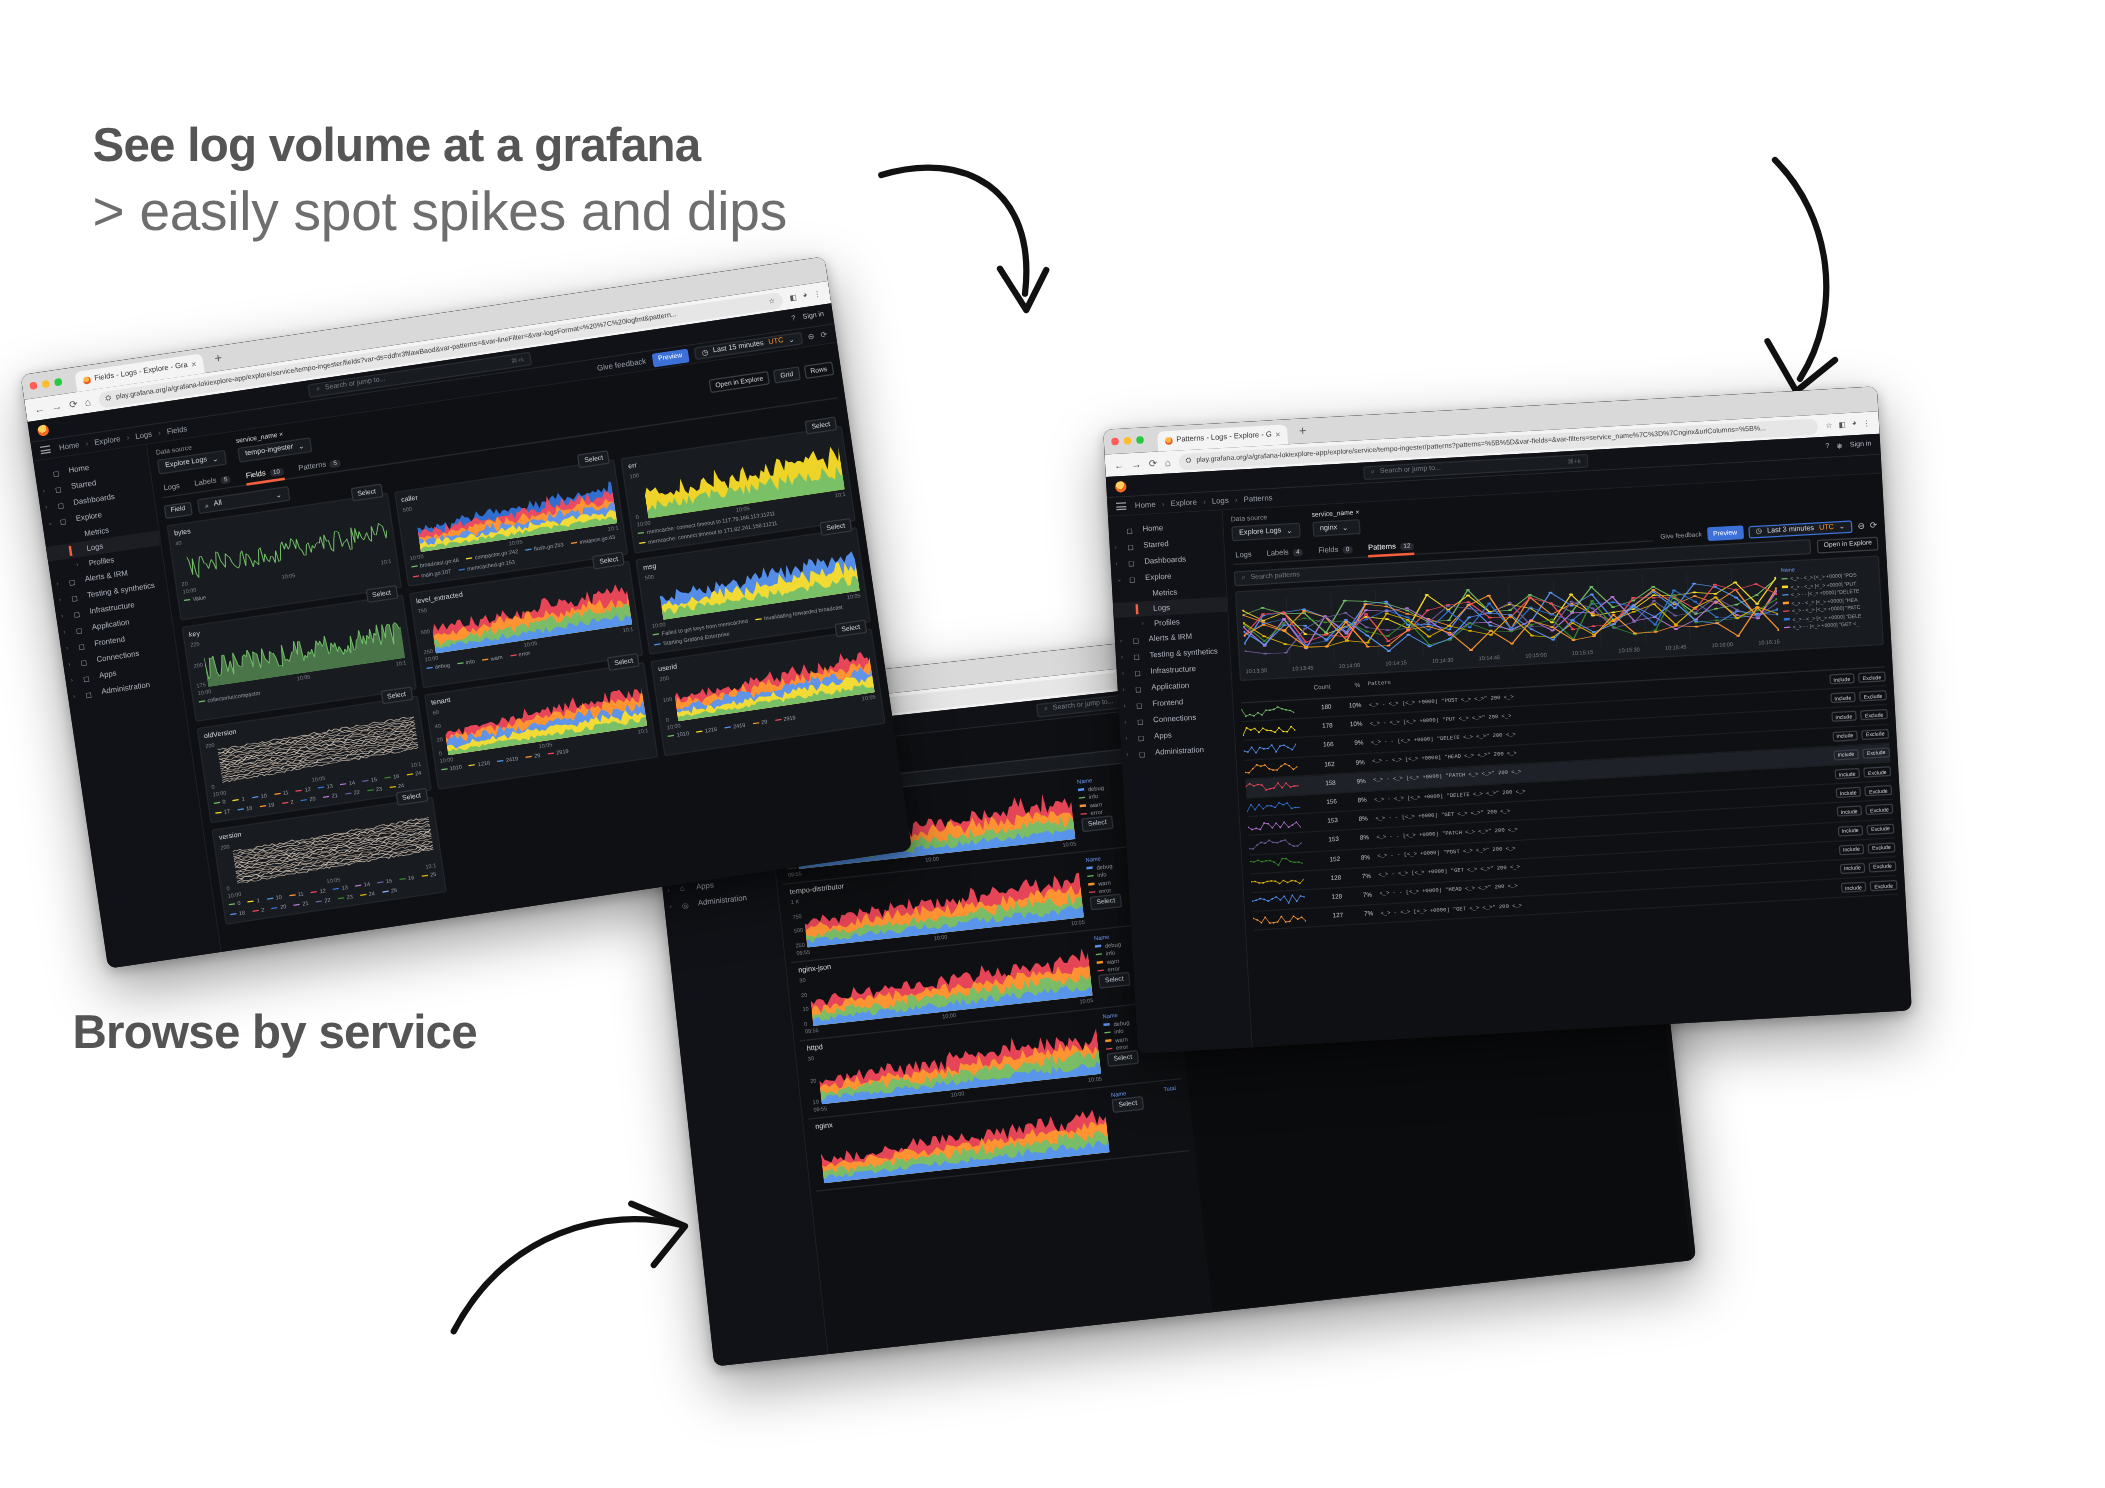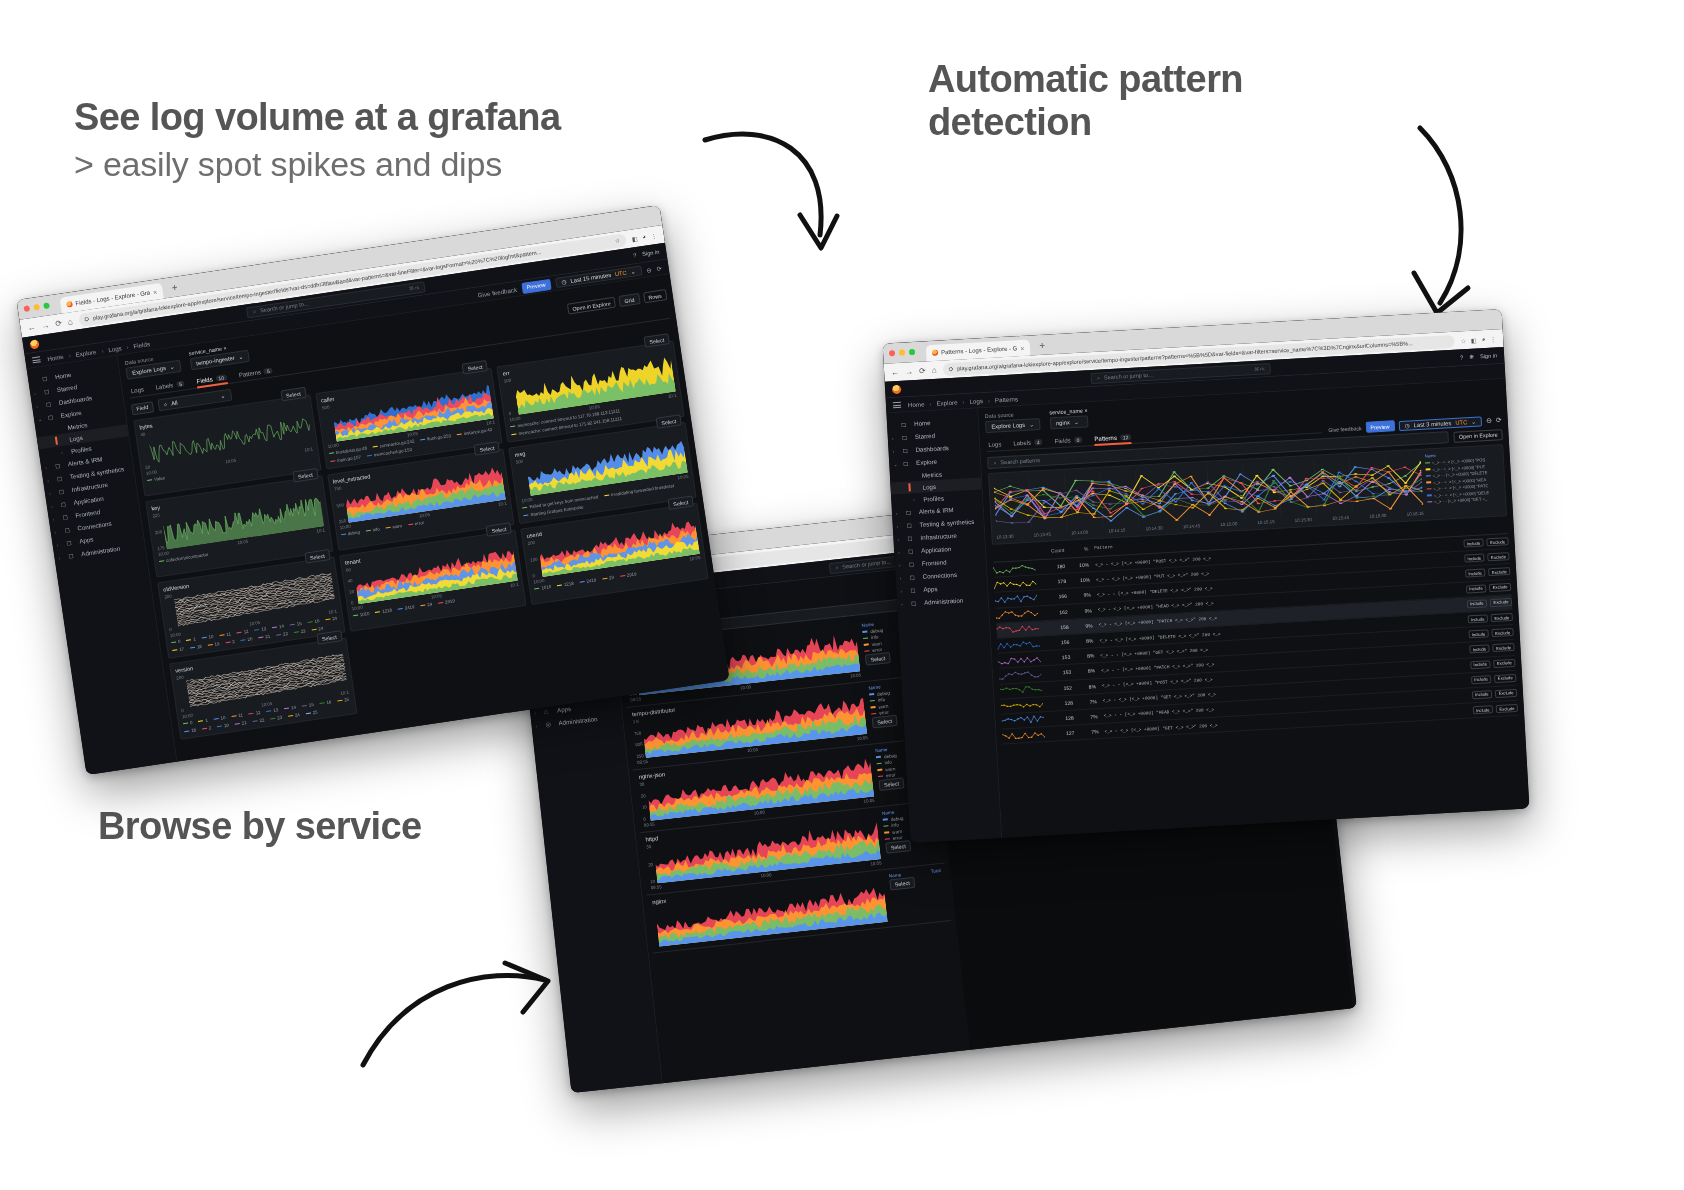--- a/index.html
+++ b/index.html
@@ -11,26 +11,26 @@
     -webkit-font-smoothing:antialiased;
   }
 
   
   .caption { position:absolute; color:#595959; }
   .caption .hd {
     font-weight:bold; font-size:38px; line-height:1.12; letter-spacing:-0.6px;
     color:#555555; white-space:pre-line;
   }
   .caption .sub {
-    font-size:34px; line-height:1.24; color:#6e6e6e; white-space:pre-line;
+    font-size:44px; line-height:1.24; color:#6e6e6e; white-space:pre-line;
     letter-spacing:-0.2px; margin-top:4px;
   }
   #cap-topleft  { left:74px;  top:96px;  width:700px; }
   #cap-topright { left:928px; top:58px;  width:520px; }
-  #cap-bottom   { left:58px;  top:805px; width:520px;margin-left:40px; }
+  #cap-bottom   { left:58px;  top:805px; width:520px; }
 
   .arrow { position:absolute; pointer-events:none; }
   #arrow-1 { left:700px;  top:120px; width:160px; height:190px; }
   #arrow-2 { left:1380px; top:118px; width:130px; height:240px; }
   #arrow-3 { left:355px;  top:960px; width:210px; height:125px; }
 
   
   .win {
     position:absolute;
     background:#0f1013;
@@ -189,22 +189,20 @@
   }
 </style>
 </head>
 <body>
 
 <div class="caption" id="cap-topleft">
   <div class="hd">See log volume at a grafana</div>
   <div class="sub">&gt; easily spot spikes and dips</div>
 </div>
 <div class="caption" id="cap-topright">
-  <div class="hd">Automatic pattern
-detection</div>
 </div>
 <div class="caption" id="cap-bottom">
   <div class="hd">Browse by service</div>
 </div>
 
 <svg class="arrow" id="arrow-1" viewBox="0 0 160 190">
   <path d="M5,20 C70,0 130,30 120,115" fill="none" stroke="#111" stroke-width="5" stroke-linecap="round"></path>
   <path d="M100,95 L121,128 L137,96" fill="none" stroke="#111" stroke-width="5" stroke-linecap="round" stroke-linejoin="round"></path>
 </svg>
 <svg class="arrow" id="arrow-2" viewBox="0 0 130 240">

